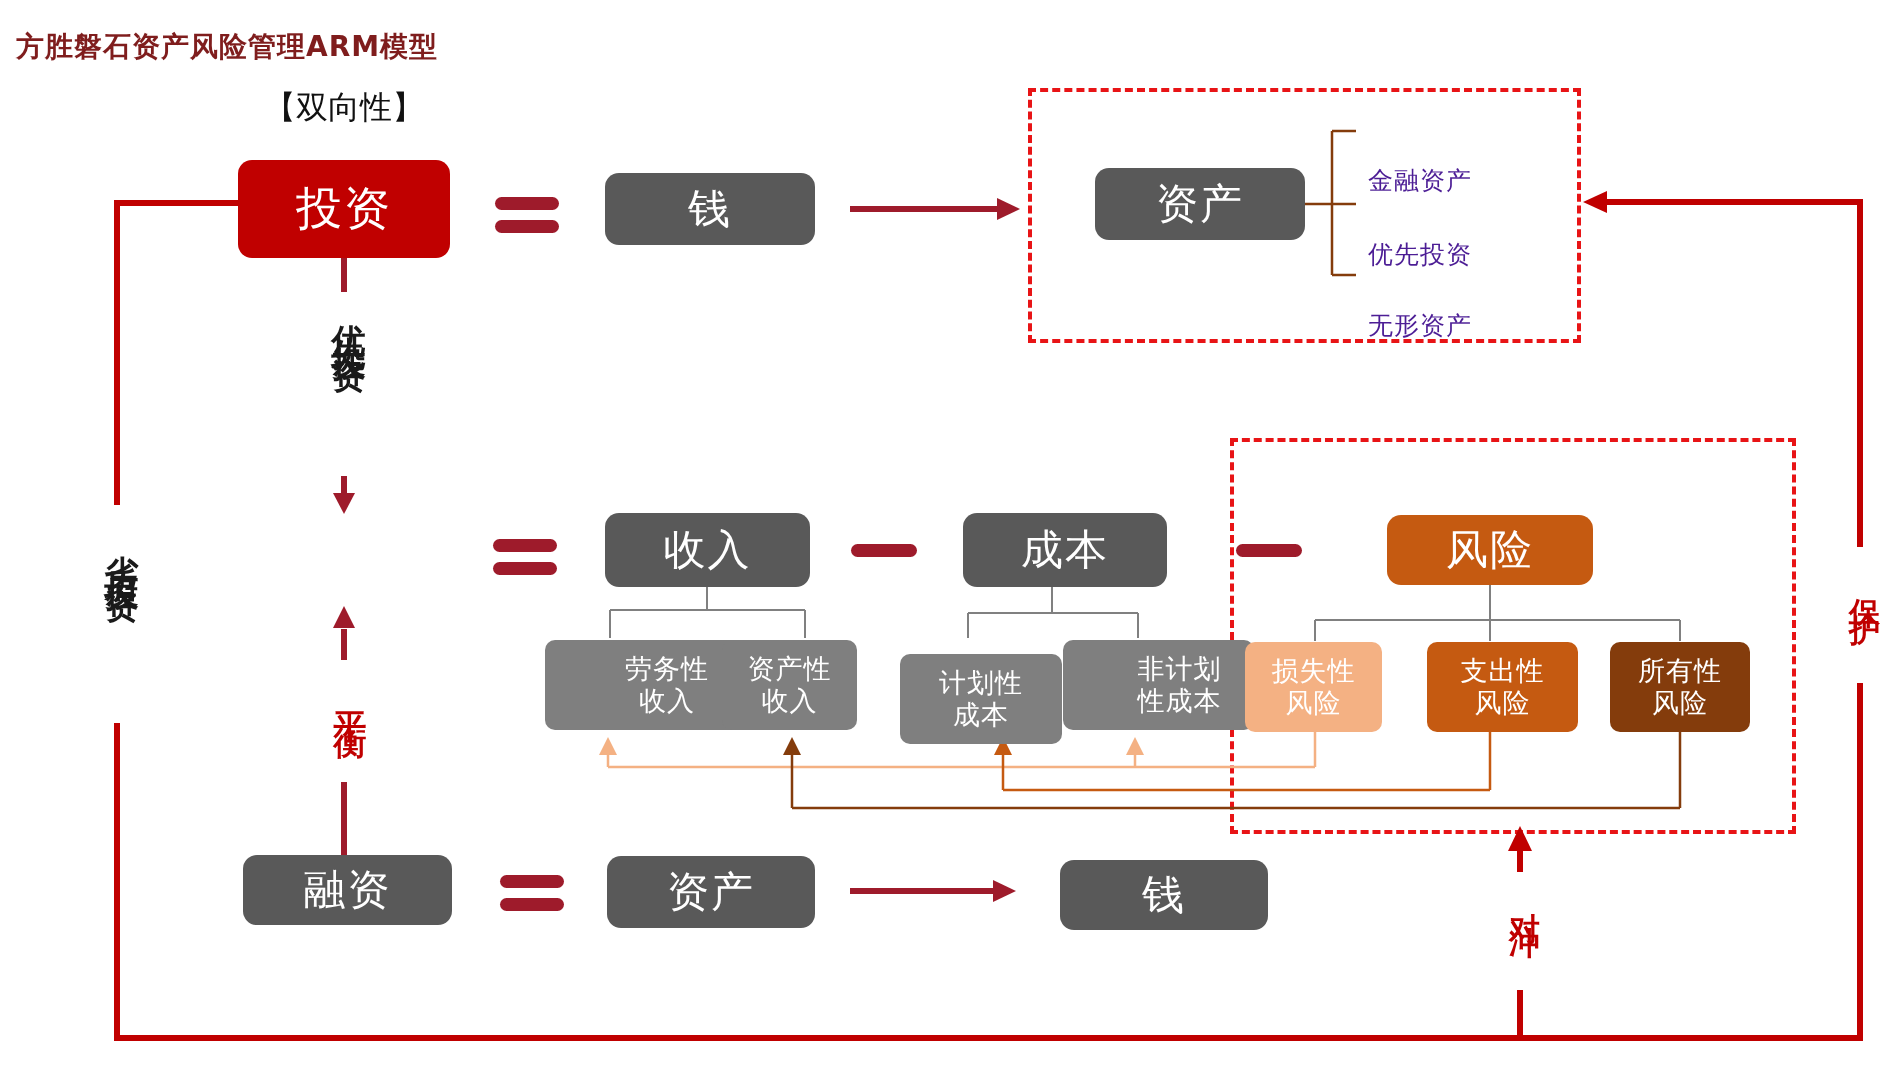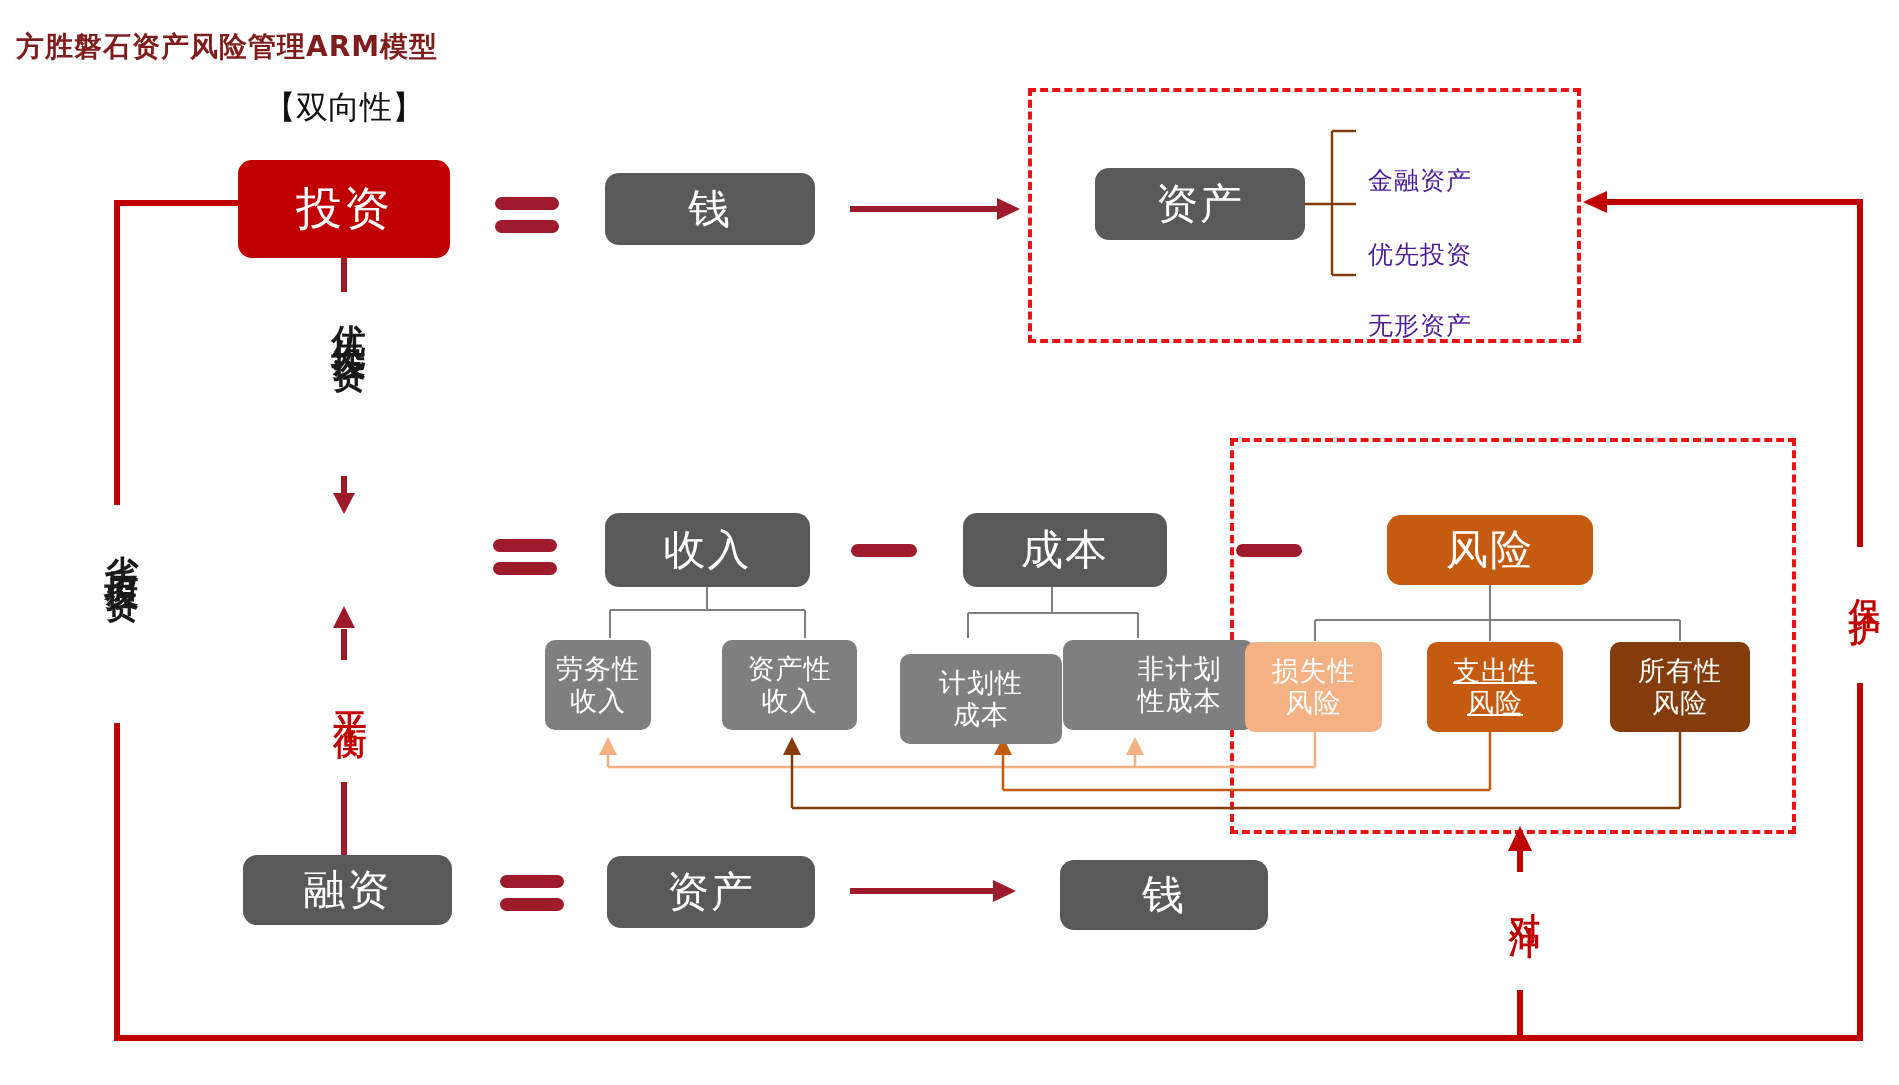--- a/index.html
+++ b/index.html
@@ -105,41 +105,41 @@
   <div>
     <div class="bar" style="left:493px;top:539px;"></div>
     <div class="bar" style="left:493px;top:562px;"></div>
   </div>
   <div class="box dkgray" style="left:605px;top:513px;width:205px;height:74px;">收入</div>
   <div class="bar" style="left:851px;top:544px;width:66px;"></div>
   <div class="box dkgray" style="left:963px;top:513px;width:204px;height:74px;">成本</div>
   <div class="bar" style="left:1236px;top:544px;width:66px;"></div>
   <div class="box orange" style="left:1387px;top:515px;width:206px;height:70px;">风险</div>
 
-  <div class="sub mgray" style="left:545px;top:640px;width:106px;height:90px;">
+  <div class="sub mgray" style="left:545px;top:640px;width:154px;height:90px;padding-left:45px;">
     <span>劳务性</span>
     <span>收入</span>
   </div>
   <div class="sub mgray" style="left:722px;top:640px;width:135px;height:90px;">
     <span>资产性</span>
     <span>收入</span>
   </div>
   <div class="sub mgray" style="left:900px;top:654px;width:162px;height:90px;">
     <span>计划性</span>
     <span>成本</span>
   </div>
   <div class="sub mgray" style="left:1063px;top:640px;width:149px;height:90px;padding-left:42px;">
     <span>非计划</span>
     <span>性成本</span>
   </div>
   <div class="sub lorange" style="left:1245px;top:642px;width:137px;height:90px;">
     <span>损失性</span>
     <span>风险</span>
   </div>
-  <div class="sub orange" style="left:1427px;top:642px;width:136px;height:90px;text-decoration:underline;">
+  <div class="sub orange" style="left:1427px;top:642px;width:151px;height:90px;">
     <span>支出性</span>
     <span>风险</span>
   </div>
   <div class="sub brown" style="left:1610px;top:642px;width:140px;height:90px;">
     <span>所有性</span>
     <span>风险</span>
   </div>
 
   <div class="box dkgray" style="left:243px;top:855px;width:209px;height:70px;">融资</div>
   <div>

